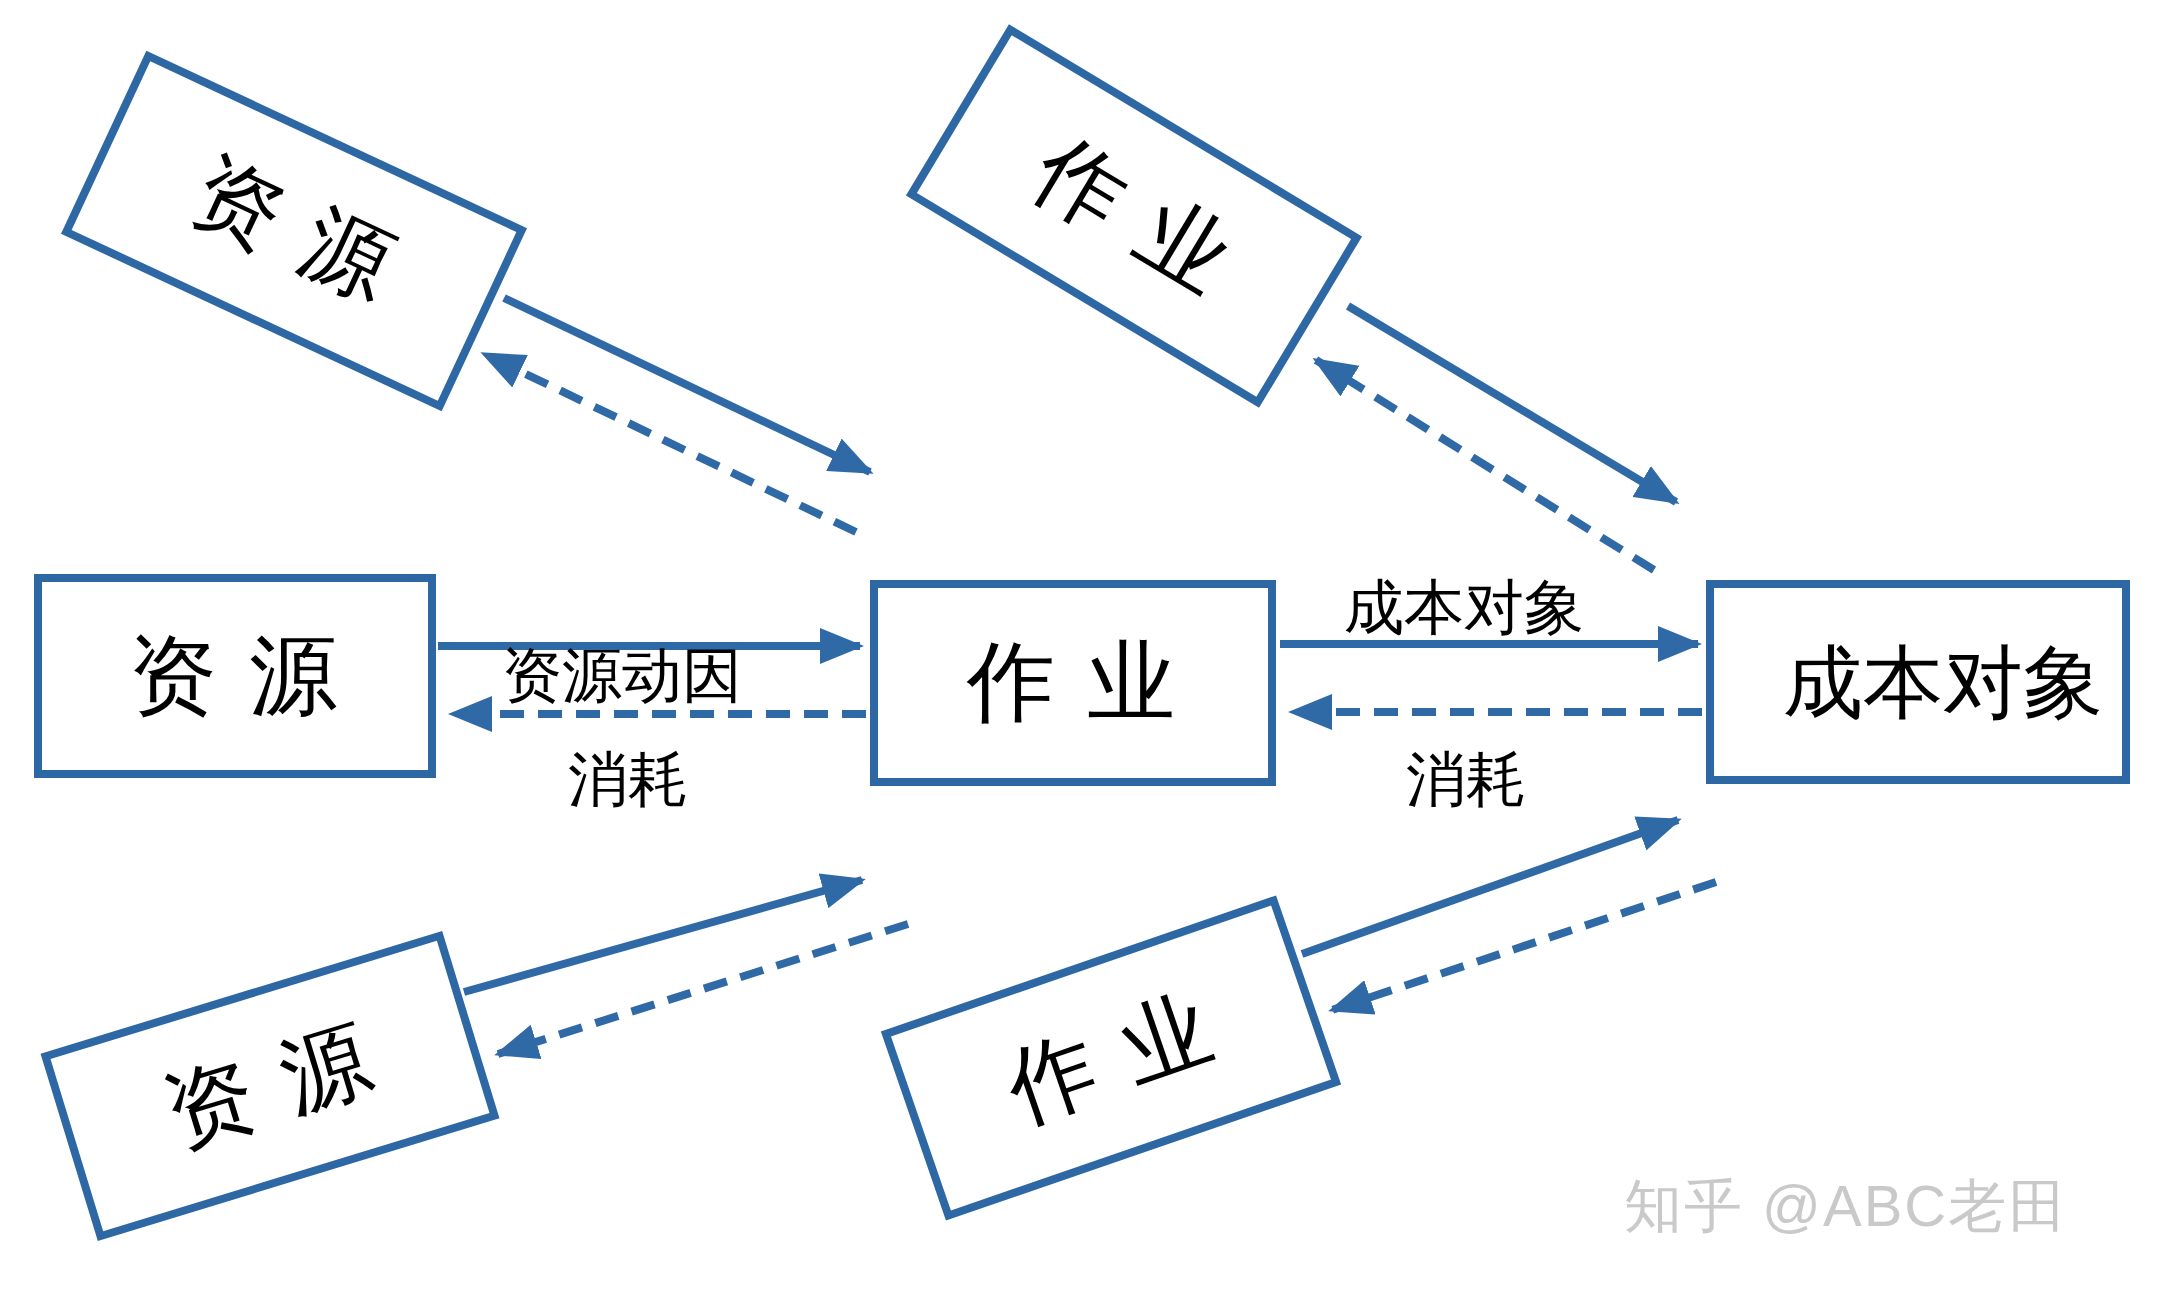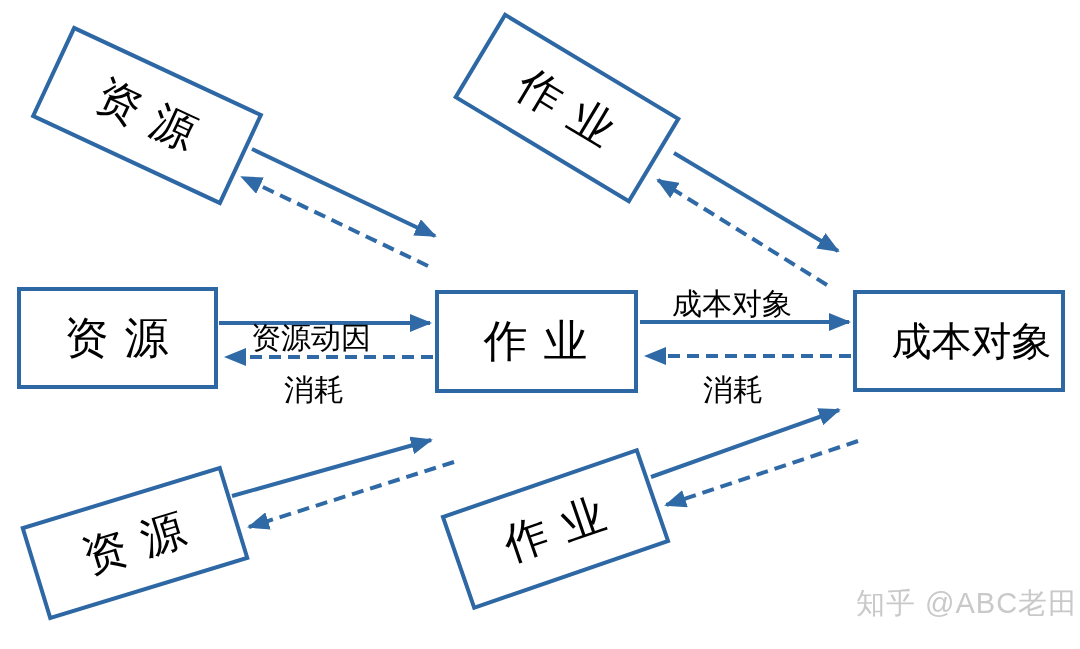--- a/index.html
+++ b/index.html
@@ -41,21 +41,21 @@
   .edge-label {
     position: absolute;
     font-size: 30px;
     color: #000000;
     text-align: center;
     z-index: 3;
     white-space: nowrap;
   }
   .watermark {
     position: absolute;
-    left: 856px;
+    left: 812px;
     top: 584px;
     font-size: 29px;
     letter-spacing: 1px;
     color: #c9c9c9;
     text-shadow: 1px 1px 0 #ffffff;
     z-index: 3;
     white-space: nowrap;
   }
 </style>
 </head>

